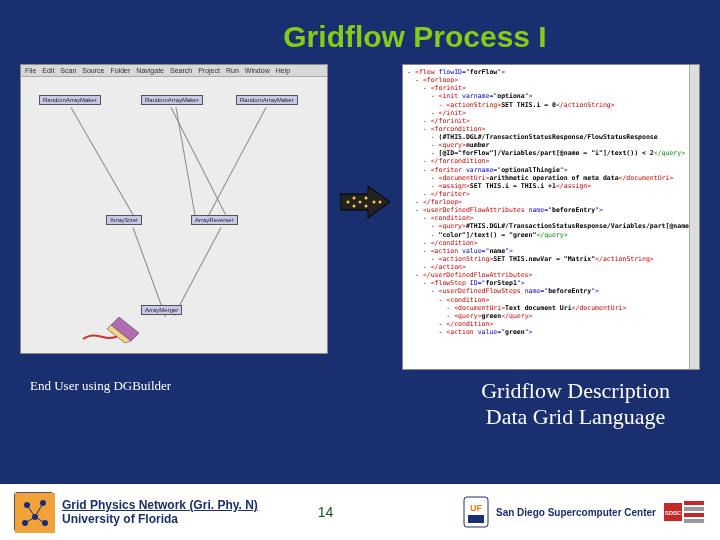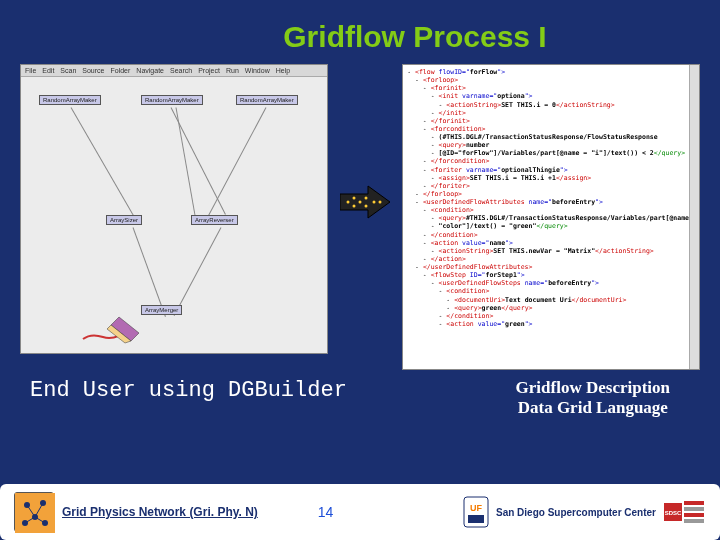--- a/index.html
+++ b/index.html
@@ -101,41 +101,39 @@
   .tag-blue { color: #00c; }
   .tag-green { color: #080; }
   .tag-black { color: #000; font-weight: bold; }
   .captions {
     display: flex;
     justify-content: space-between;
     padding: 8px 50px 0 30px;
     color: #fff;
   }
   .cap-left {
-    font-family: Liberation Mono, monospace;
-    font-size: 22px;
+    font-family: Liberation Serif, serif;
+    font-size: 13px;
   }
   .cap-right {
     font-family: "Times New Roman", serif;
-    font-size: 17px;
+    font-size: 22px;
     text-align: center;
     line-height: 1.2;
-    font-weight: bold;
   }
   .footer {
     position: absolute;
     bottom: 0;
     left: 0;
     right: 0;
     height: 56px;
     background: #fff;
     display: flex;
     align-items: center;
     padding: 16px 14px;
-    border-radius: 6px;
   }
   .footer .logo-griphyn {
     width: 40px;
     height: 40px;
     background: #f2a23a;
     border: 1px solid #555;
     border-radius: 3px;
     margin-right: 8px;
     position: relative;
   }
@@ -143,21 +141,21 @@
     display: flex;
     flex-direction: column;
     font-size: 12px;
     color: #1a2f6f;
     font-weight: bold;
   }
   .footer .ftext .sub { font-size: 12px; }
   .footer .pagenum {
     margin-left: 60px;
     font-size: 14px;
-    color: #1d4ed8;
+    color: #14532d;
   }
   .footer .spacer { flex: 1; }
   .footer .sdsc-text {
     font-size: 10px;
     color: #1a2f6f;
     font-weight: bold;
     margin-right: 8px;
   }
   .footer .logo-uf {
     width: 28px;
@@ -238,20 +236,21 @@
         <div class="xml-line">&nbsp;&nbsp;&nbsp;&nbsp;&nbsp;&nbsp;- <span class="tag-red">&lt;init</span><span class="tag-blue"> varname="</span><span class="tag-black">optiona</span><span class="tag-blue">"&gt;</span></div>
         <div class="xml-line">&nbsp;&nbsp;&nbsp;&nbsp;&nbsp;&nbsp;&nbsp;&nbsp;- <span class="tag-red">&lt;actionString&gt;</span><span class="tag-black">SET THIS.i = 0</span><span class="tag-red">&lt;/actionString&gt;</span></div>
         <div class="xml-line">&nbsp;&nbsp;&nbsp;&nbsp;&nbsp;&nbsp;- <span class="tag-red">&lt;/init&gt;</span></div>
         <div class="xml-line">&nbsp;&nbsp;&nbsp;&nbsp;- <span class="tag-red">&lt;/forinit&gt;</span></div>
         <div class="xml-line">&nbsp;&nbsp;&nbsp;&nbsp;- <span class="tag-red">&lt;forcondition&gt;</span></div>
         <div class="xml-line">&nbsp;&nbsp;&nbsp;&nbsp;&nbsp;&nbsp;- <span class="tag-black">(#THIS.DGL#/TransactionStatusResponse/FlowStatusResponse</span></div>
         <div class="xml-line">&nbsp;&nbsp;&nbsp;&nbsp;&nbsp;&nbsp;- <span class="tag-red">&lt;query&gt;</span><span class="tag-black">number</span></div>
         <div class="xml-line">&nbsp;&nbsp;&nbsp;&nbsp;&nbsp;&nbsp;- <span class="tag-black">[@ID="forFlow"]/Variables/part[@name = "i"]/text()) &lt; 2</span><span class="tag-green">&lt;/query&gt;</span></div>
         <div class="xml-line">&nbsp;&nbsp;&nbsp;&nbsp;- <span class="tag-red">&lt;/forcondition&gt;</span></div>
         <div class="xml-line">&nbsp;&nbsp;&nbsp;&nbsp;- <span class="tag-red">&lt;foriter</span><span class="tag-blue"> varname="</span><span class="tag-black">optionalThingie</span><span class="tag-blue">"&gt;</span></div>
+        <div class="xml-line">&nbsp;&nbsp;&nbsp;&nbsp;&nbsp;&nbsp;- <span class="tag-red">&lt;documentUri&gt;</span><span class="tag-black">arithmetic operation of meta data</span><span class="tag-red">&lt;/documentUri&gt;</span></div>
         <div class="xml-line">&nbsp;&nbsp;&nbsp;&nbsp;&nbsp;&nbsp;- <span class="tag-red">&lt;assign&gt;</span><span class="tag-black">SET THIS.i = THIS.i +1</span><span class="tag-red">&lt;/assign&gt;</span></div>
         <div class="xml-line">&nbsp;&nbsp;&nbsp;&nbsp;- <span class="tag-red">&lt;/foriter&gt;</span></div>
         <div class="xml-line">&nbsp;&nbsp;- <span class="tag-red">&lt;/forloop&gt;</span></div>
         <div class="xml-line">&nbsp;&nbsp;- <span class="tag-red">&lt;userDefinedFlowAttributes</span><span class="tag-blue"> name="</span><span class="tag-black">beforeEntry</span><span class="tag-blue">"&gt;</span></div>
         <div class="xml-line">&nbsp;&nbsp;&nbsp;&nbsp;- <span class="tag-red">&lt;condition&gt;</span></div>
         <div class="xml-line">&nbsp;&nbsp;&nbsp;&nbsp;&nbsp;&nbsp;- <span class="tag-red">&lt;query&gt;</span><span class="tag-black">#THIS.DGL#/TransactionStatusResponse/Variables/part[@name =</span></div>
         <div class="xml-line">&nbsp;&nbsp;&nbsp;&nbsp;&nbsp;&nbsp;- <span class="tag-black">"color"]/text() = "green"</span><span class="tag-green">&lt;/query&gt;</span></div>
         <div class="xml-line">&nbsp;&nbsp;&nbsp;&nbsp;- <span class="tag-red">&lt;/condition&gt;</span></div>
         <div class="xml-line">&nbsp;&nbsp;&nbsp;&nbsp;- <span class="tag-red">&lt;action</span><span class="tag-blue"> value="</span><span class="tag-black">name</span><span class="tag-blue">"&gt;</span></div>
         <div class="xml-line">&nbsp;&nbsp;&nbsp;&nbsp;&nbsp;&nbsp;- <span class="tag-red">&lt;actionString&gt;</span><span class="tag-black">SET THIS.newVar = "Matrix"</span><span class="tag-red">&lt;/actionString&gt;</span></div>
@@ -288,20 +287,21 @@
       <circle cx="10" cy="30" r="3" fill="#1a2f6f"></circle>
       <circle cx="30" cy="30" r="3" fill="#1a2f6f"></circle>
       <line x1="12" y1="12" x2="20" y2="24" stroke="#1a2f6f" stroke-width="1"></line>
       <line x1="28" y1="10" x2="20" y2="24" stroke="#1a2f6f" stroke-width="1"></line>
       <line x1="20" y1="24" x2="10" y2="30" stroke="#1a2f6f" stroke-width="1"></line>
       <line x1="20" y1="24" x2="30" y2="30" stroke="#1a2f6f" stroke-width="1"></line>
     </svg>
   </div>
   <div class="ftext">
     <span style="text-decoration: underline;">Grid Physics Network (Gri. Phy. N)</span>
+    <span class="sub">University of Florida</span>
   </div>
   <div class="pagenum">14</div>
   <div class="spacer"></div>
   <div class="logo-uf">
     <svg viewBox="0 0 28 34" width="28" height="34">
       <rect x="2" y="2" width="24" height="30" rx="3" fill="#fff" stroke="#1a2f6f" stroke-width="1"></rect>
       <text x="14" y="16" font-size="9" text-anchor="middle" fill="#f57c00" font-weight="bold">UF</text>
       <rect x="6" y="20" width="16" height="8" fill="#1a2f6f"></rect>
     </svg>
   </div>

